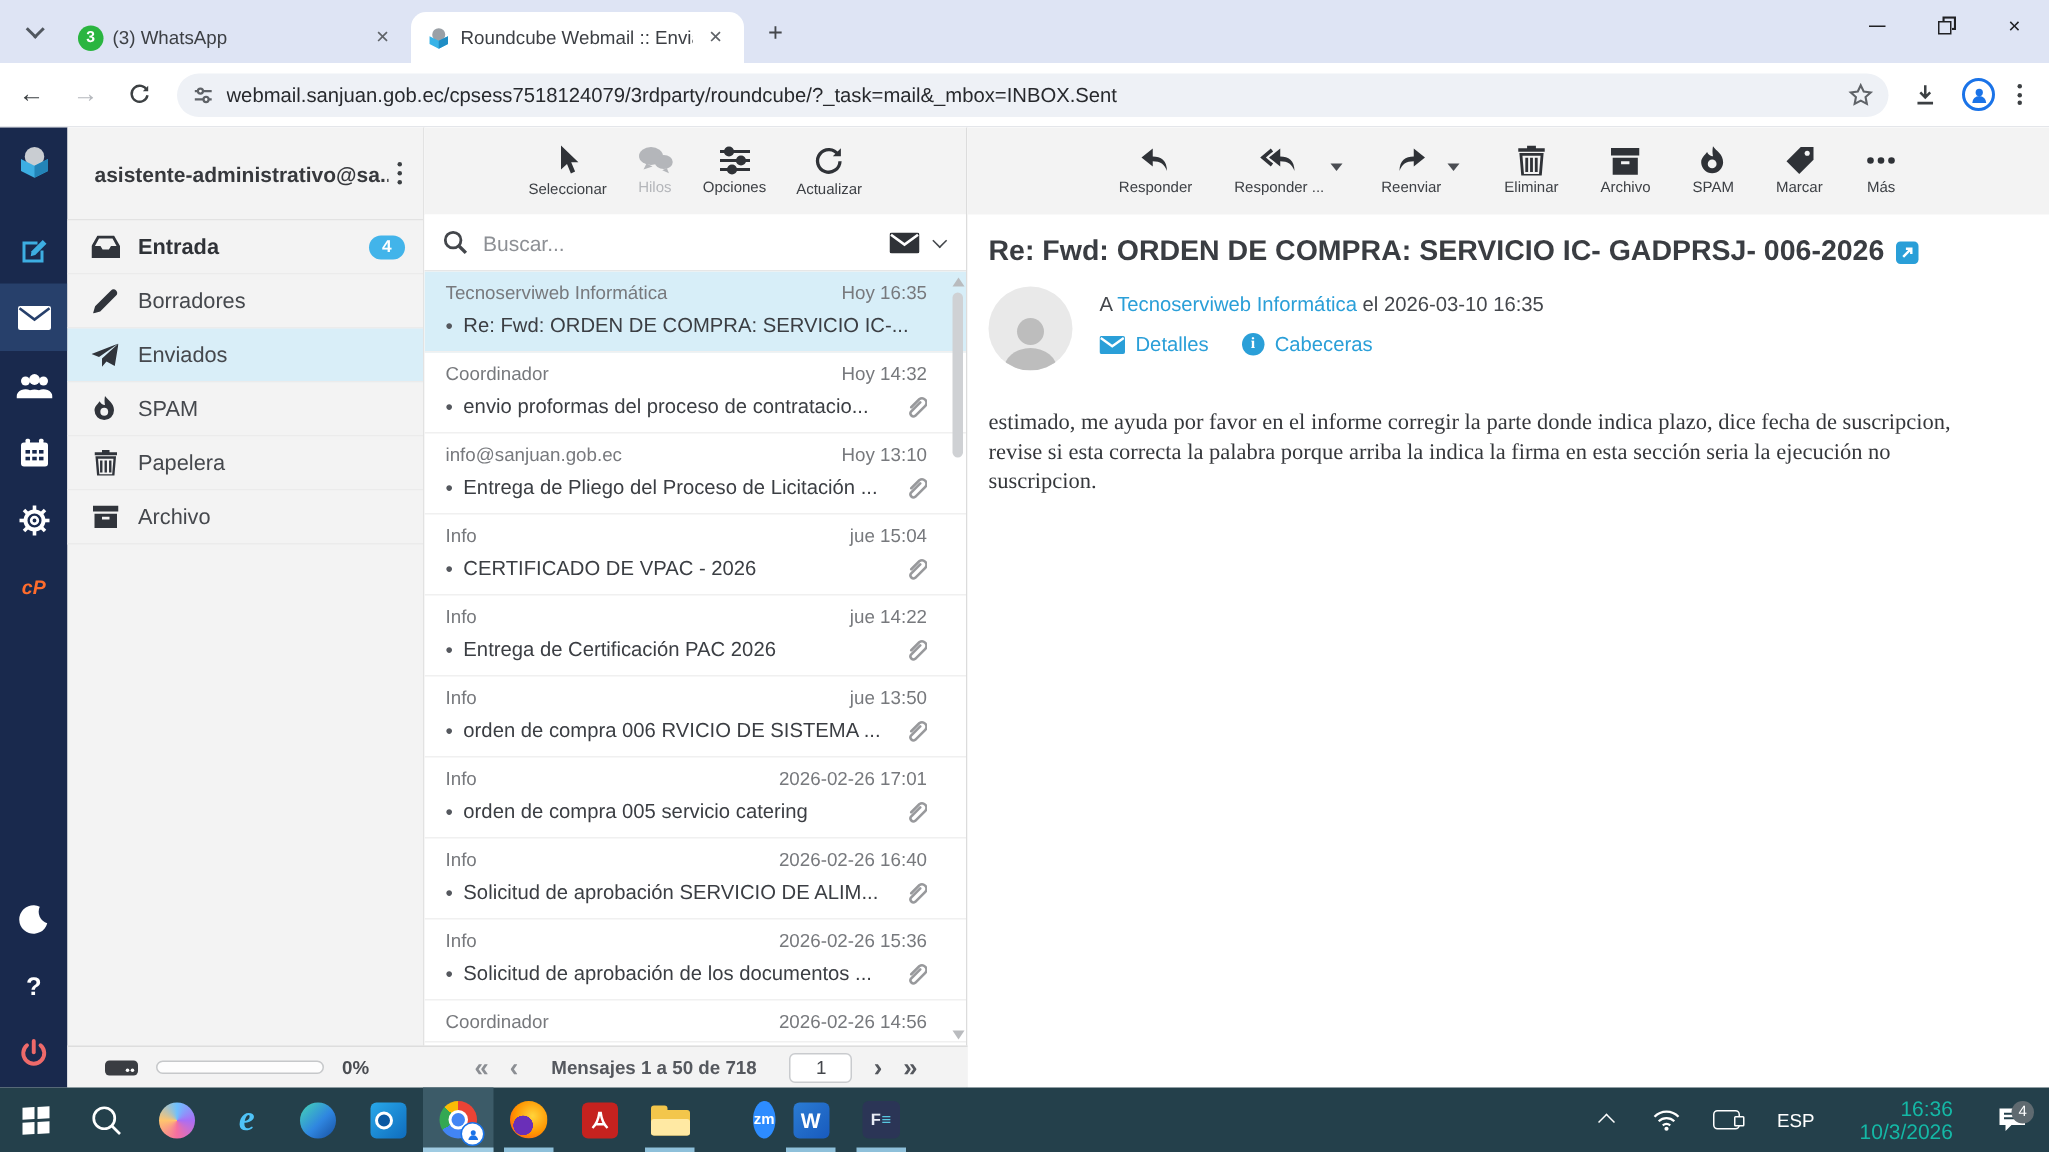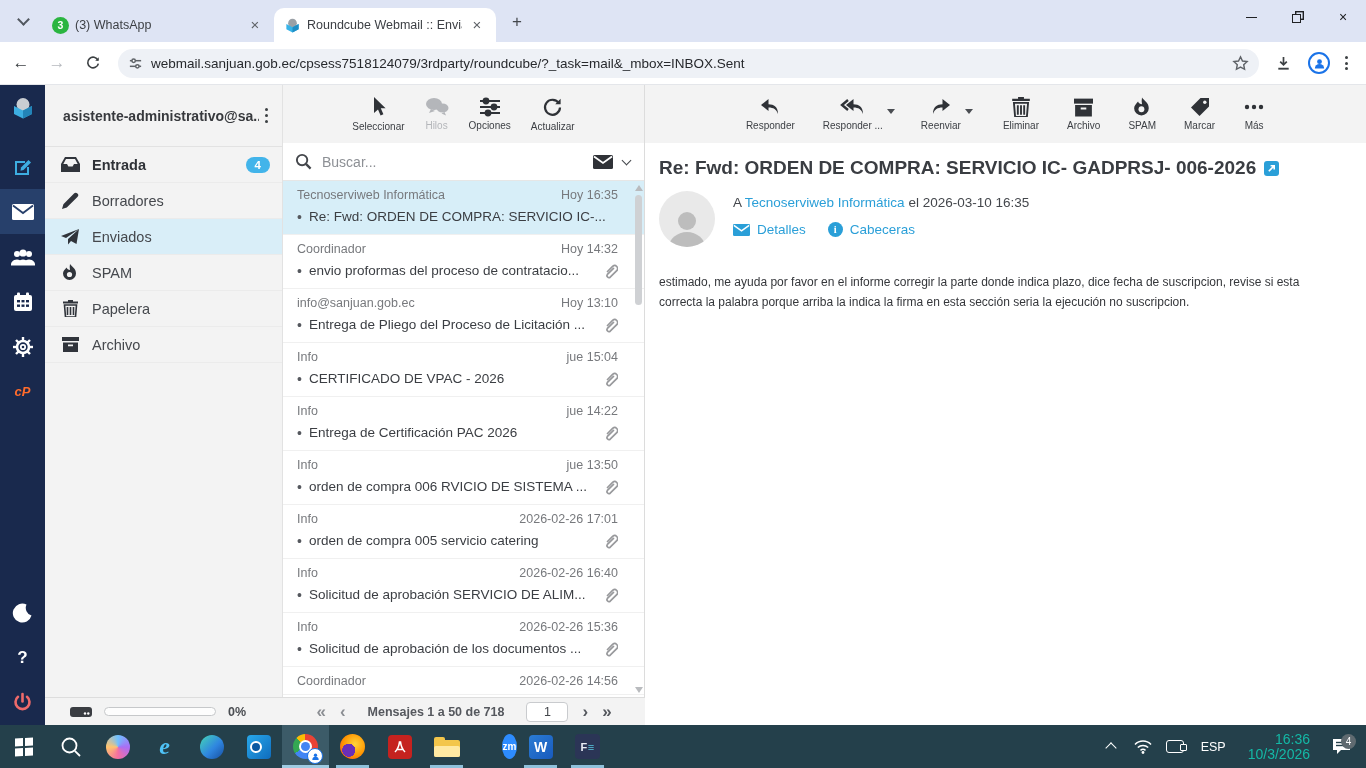--- a/index.html
+++ b/index.html
@@ -98,21 +98,21 @@
   .msubject { font-size:19px; font-weight:bold; color:#3a3d42; display:flex; align-items:center; gap:8px; white-space:nowrap; }
   .extlink { width:15px; height:15px; background:#2a9fd8; border-radius:3px; flex:none; display:flex; align-items:center; justify-content:center; }
   .fromblock { display:flex; margin-top:12px; }
   .avatar { width:56px; height:56px; border-radius:50%; background:#e9e9e9; overflow:hidden; flex:none; display:flex; align-items:flex-end; justify-content:center; }
   .fromlines { margin:4px 0 0 18px; }
   .fromline { font-size:13.5px; color:#44474c; }
   .fromline a { color:#2a9fd8; text-decoration:none; }
   .hlinks { display:flex; gap:22px; margin-top:12px; }
   .hlink { display:flex; align-items:center; gap:7px; font-size:13.5px; color:#2a9fd8; }
   .infodot { width:15px; height:15px; border-radius:50%; background:#2a9fd8; color:#fff; font-size:10.5px; font-weight:bold; font-family:"Liberation Serif",serif; display:flex; align-items:center; justify-content:center; }
-  .mbody { padding:26px 20px 0 14px; font-family:Liberation Sans, sans-serif; font-size:12px; color:#35373b; line-height:19.5px; max-width:700px; }
+  .mbody { padding:26px 20px 0 14px; font-family:Liberation Serif, serif; font-size:15px; color:#35373b; line-height:19.5px; max-width:700px; }
 
   
   .taskbar { position:absolute; left:0; right:0; bottom:0; height:43px; background:#24404b; display:flex; align-items:stretch; }
   .tkbtn { width:47px; display:flex; align-items:center; justify-content:center; position:relative; }
   .tkbtn.open::after { content:""; position:absolute; bottom:0; left:7px; right:7px; height:3px; background:#8ec0da; }
   .tkbtn.activeapp { background:#3c5b68; }
   .tkbtn.activeapp::after { content:""; position:absolute; bottom:0; left:0; right:0; height:3px; background:#9fcbe2; }
   .winlogo { display:grid; grid-template-columns:8px 8px; grid-template-rows:8px 8px; gap:1.5px; transform:skewY(-3deg); }
   .winlogo i { background:#fff; }
   .ie-e { color:#4fc3f7; font-size:24px; font-weight:bold; font-style:italic; font-family:"Liberation Serif",serif; }
@@ -127,21 +127,21 @@
   .chrome-badge { position:absolute; right:6px; bottom:4px; width:16px; height:16px; border-radius:50%; background:#fff; border:1.6px solid #1a73e8; display:flex; align-items:center; justify-content:center; }
   .acrobat { width:24px; height:24px; border-radius:4px; background:#c5221f; display:flex; align-items:center; justify-content:center; }
   .folder-ic { width:26px; height:20px; position:relative; }
   .folder-ic .back { position:absolute; inset:0; top:3px; background:#f3c64b; border-radius:2px; }
   .folder-ic .tab2 { position:absolute; left:0; top:0; width:11px; height:6px; background:#f3c64b; border-radius:2px 2px 0 0; }
   .folder-ic .front { position:absolute; left:0; right:0; bottom:0; height:11px; background:#ffe9a3; border-radius:2px; }
   .zoom-c { width:25px; height:25px; border-radius:50%; background:#2d8cff; color:#fff; font-size:10px; font-weight:bold; display:flex; align-items:center; justify-content:center;margin-left:32px; }
   .word-c { width:24px; height:24px; border-radius:4px; background:linear-gradient(135deg,#2b7cd3,#185abd); color:#fff; font-size:14px; font-weight:bold; display:flex; align-items:center; justify-content:center; }
   .fapp { width:25px; height:25px; border-radius:4px; background:#2b3556; color:#e8ecf5; font-size:11px; font-weight:bold; display:flex; align-items:center; justify-content:center; letter-spacing:0.5px; }
   .fapp b { color:#58c7e0; font-weight:bold; }
-  .tray { margin-left:auto; display:flex; align-items:center; gap:4px; padding-right:8px; }
+  .tray { margin-left:auto; display:flex; align-items:center; gap:12px; padding-right:8px; }
   .trayic { width:28px; display:flex; align-items:center; justify-content:center; color:#fff; }
   .chev-up { width:8px; height:8px; border-left:1.6px solid #fff; border-top:1.6px solid #fff; transform:rotate(45deg); margin-top:3px; }
   .lang { color:#fff; font-size:12.5px; padding:0 8px; }
   .clock { color:#14b8a6; font-size:14px; text-align:right; line-height:15px; padding:0 10px; }
   .notif { position:relative; width:34px; display:flex; align-items:center; justify-content:center; }
   .nbadge { position:absolute; right:2px; bottom:6px; width:15px; height:15px; border-radius:50%; background:#5f6a70; color:#fff; font-size:10px; display:flex; align-items:center; justify-content:center; }
   .castic { width:18px; height:13px; border:1.6px solid #fff; border-radius:3px; position:relative; }
   .castic::after { content:""; position:absolute; right:-4px; top:3px; width:5px; height:5px; border:1.6px solid #fff; border-radius:1px; background:#24404b; }
 </style>
 </head>

